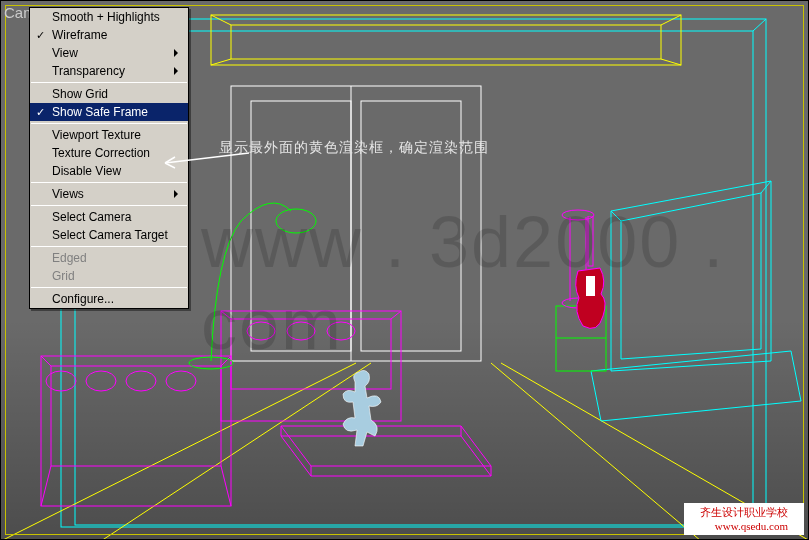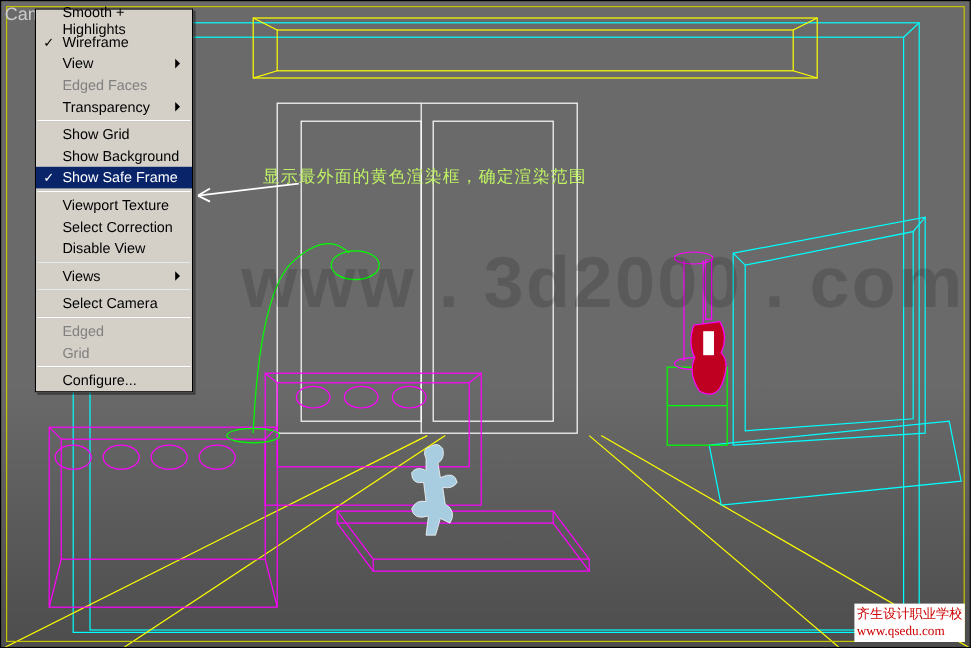--- a/index.html
+++ b/index.html
@@ -9,33 +9,33 @@
 .wf{position:absolute;pointer-events:none}
 .wf line{stroke-width:1}
 .back-box{stroke:#0ff;fill:none}
 .ceiling{stroke:#ff0;fill:none}
 .furn-m{stroke:#f0f;fill:none}
 .furn-g{stroke:#0f0;fill:none}
 .tv{stroke:#0ff;fill:none}
 .window{stroke:#fff;fill:none}
 .flr{stroke:#ff0}
 .render-bound{position:absolute;inset:4px;border:1px solid #c8c200}
-.menu{position:absolute;top:6px;left:28px;width:132px;background:#d4d0c8;border:1px solid #000;box-shadow:2px 2px 0 rgba(0,0,0,.4);z-index:50}
+.menu{position:absolute;top:6px;left:28px;width:160px;background:#d4d0c8;border:1px solid #000;box-shadow:2px 2px 0 rgba(0,0,0,.4);z-index:50}
 .menu .row{height:18px;display:flex;align-items:center;padding:0 6px 0 22px;position:relative;color:#000;cursor:default}
 .menu .row.sep{height:1px;background:#808080;margin:2px 1px;border-bottom:1px solid #fff;padding:0}
 .menu .row.sel{background:#0a246a;color:#fff}
 .menu .row.dis{color:#808080}
 .menu .row.sub::after{content:"";position:absolute;right:6px;top:5px;border:4px solid transparent;border-left-color:#000}
 .menu .row .chk{position:absolute;left:6px;top:3px;font-size:11px}
 .menu .row.sel .chk{color:#fff}
-.annot{position:absolute;top:138px;left:218px;color:#bef264;font-size:14px;font-family:Liberation Sans, sans-serif;letter-spacing:1px}
+.annot{position:absolute;top:138px;left:218px;color:#e5e5e5;font-size:14px;font-family:Liberation Sans, sans-serif;letter-spacing:1px}
 .arrow{position:absolute;top:150px;left:158px;width:100px;height:20px;z-index:60}
 .arrow line{stroke:#fff;stroke-width:1.5}
-.wm{position:absolute;top:200px;left:200px;font-size:60px;font-weight:bold;color:rgba(0,0,0,.15);font-family:Arial;letter-spacing:2px}
-.watermark2{position:absolute;bottom:4px;right:4px;background:#fff;padding:2px 2px;font-size:11px;color:#c00;line-height:14px;font-family:"SimSun"}
+.wm{position:absolute;top:200px;left:200px;font-size:72px;font-weight:normal;color:rgba(0,0,0,.15);font-family:Arial;letter-spacing:2px}
+.watermark2{position:absolute;bottom:4px;right:4px;background:#fff;padding:2px 16px;font-size:11px;color:#c00;line-height:14px;text-align:right;font-family:"SimSun"}
 .floor-shadow{position:absolute;bottom:0;left:0;right:0;height:220px;background:linear-gradient(to bottom,rgba(0,0,0,0),rgba(0,0,0,.28))}
 .obj-highlight{position:absolute;bottom:90px;left:330px;width:60px;height:85px}
 .obj-highlight svg{width:100%;height:100%}
 .guitar{position:absolute;top:215px;right:200px;width:35px;height:120px}
 </style>
 </head>
 <body>
 
 <div class="viewport">
  <div class="floor-shadow"></div>
@@ -155,54 +155,51 @@
  <div class="row">
       <span>Smooth + Highlights</span>
     </div>
  <div class="row">
       <span class="chk">✓</span>
       <span>Wireframe</span>
     </div>
  <div class="row sub">
       <span>View</span>
     </div>
- <div class="row dis">
-      <span>Edged Faces</span>
-    </div>
  <div class="row sub">
       <span>Transparency</span>
     </div>
  <div class="row sep"></div>
  <div class="row">
       <span>Show Grid</span>
-    </div>
- <div class="row">
-      <span>Show Background</span>
     </div>
  <div class="row sel">
       <span class="chk">✓</span>
       <span>Show Safe Frame</span>
     </div>
  <div class="row sep"></div>
  <div class="row">
       <span>Viewport Texture</span>
     </div>
  <div class="row">
-      <span>Select Correction</span>
+      <span>Texture Correction</span>
     </div>
  <div class="row">
       <span>Disable View</span>
     </div>
  <div class="row sep"></div>
  <div class="row sub">
       <span>Views</span>
     </div>
  <div class="row sep"></div>
  <div class="row">
       <span>Select Camera</span>
+    </div>
+ <div class="row">
+      <span>Select Camera Target</span>
     </div>
  <div class="row sep"></div>
  <div class="row dis">
       <span>Edged</span>
     </div>
  <div class="row dis">
       <span>Grid</span>
     </div>
  <div class="row sep"></div>
  <div class="row">

